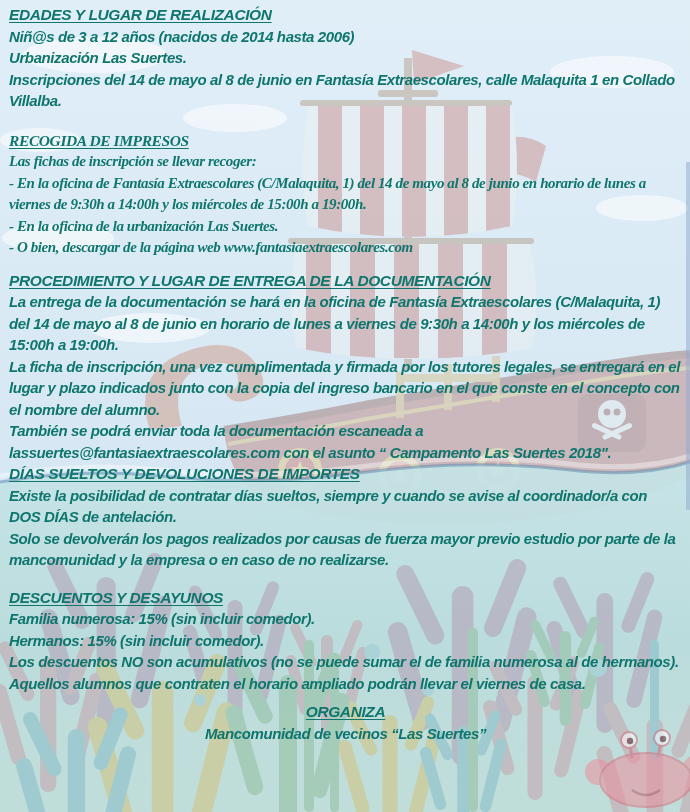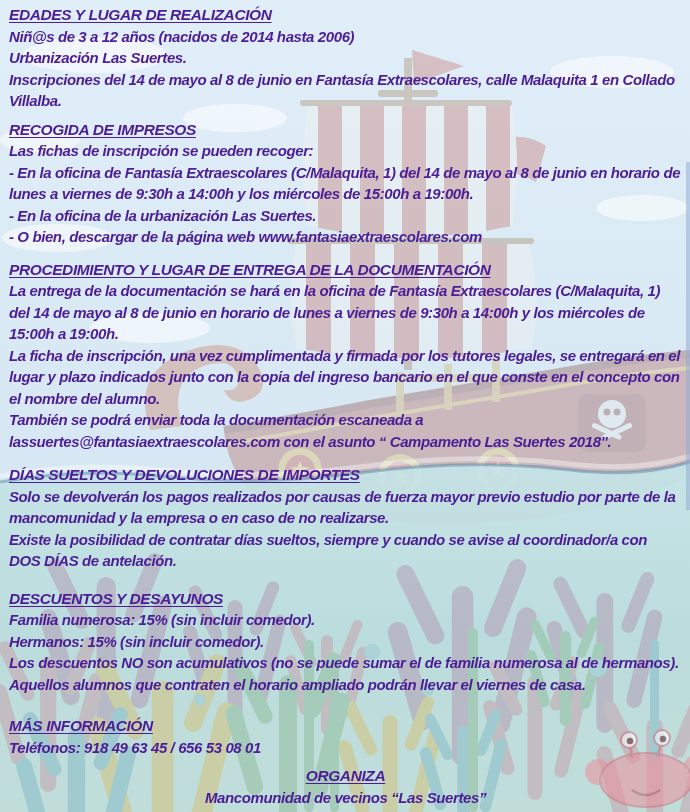--- a/index.html
+++ b/index.html
@@ -8,36 +8,36 @@
     position: relative; overflow: hidden;
     font-family: "Liberation Sans", sans-serif;
     background: #DCEBF6;
   }
   .bg {
     position: absolute; inset: 0; z-index: 0;
   }
   .content {
     position: absolute; inset: 0; z-index: 1;
     padding: 4px 8px 0 9px;
-    color: #4c1d95;
+    color: #0f766e;
     font-weight: bold; font-style: italic;
     font-size: 15px; line-height: 21.5px;
     letter-spacing: -0.4px;
   }
   .section h2 {
     font-size: 15.5px; line-height: 21.5px;
     margin: 0; padding: 0;
     font-weight: bold; font-style: italic;
     text-decoration: underline;
     text-underline-offset: 2px;
   }
   .section p { margin: 0; padding: 0; }
-  .m13 { margin-top: 7px; }
+  .m13 { margin-top: 18px; font-family: Liberation Serif, serif; }
   .m12 { margin-top: 11px; }
-  .m14 { margin-top: 12px; }
+  .m14 { }
   .m17 { margin-top: 16px; }
   .m21 { margin-top: 20px; }
   .m8  { margin-top: 7px; text-align: center; }
   .indent { padding-left: 6px; }
 </style>
 </head>
 <body>
 
 <svg class="bg" width="690" height="812" viewBox="0 0 690 812" xmlns="http://www.w3.org/2000/svg">
   <defs>
@@ -203,50 +203,46 @@
 
   <div class="section">
     <h2>EDADES Y LUGAR DE REALIZACIÓN</h2>
     <p>Niñ@s de 3 a 12 años (nacidos de 2014 hasta 2006)</p>
     <p>Urbanización Las Suertes.</p>
     <p>Inscripciones del 14 de mayo al 8 de junio en Fantasía Extraescolares, calle Malaquita 1 en Collado Villalba.</p>
   </div>
 
   <div class="section m13">
     <h2>RECOGIDA DE IMPRESOS</h2>
-    <p>Las fichas de inscripción se pueden recoger:</p>
+    <p>Las fichas de inscripción se llevar recoger:</p>
     <p>- En la oficina de Fantasía Extraescolares (C/Malaquita, 1) del 14 de mayo al 8 de junio en horario de lunes a viernes de 9:30h a 14:00h y los miércoles de 15:00h a 19:00h.</p>
     <p>- En la oficina de la urbanización Las Suertes.</p>
     <p>- O bien, descargar de la página web www.fantasiaextraescolares.com</p>
   </div>
 
   <div class="section m12">
     <h2>PROCEDIMIENTO Y LUGAR DE ENTREGA DE LA DOCUMENTACIÓN</h2>
     <p>La entrega de la documentación se hará en la oficina de Fantasía Extraescolares (C/Malaquita, 1) del 14 de mayo al 8 de junio en horario de lunes a viernes de 9:30h a 14:00h y los miércoles de 15:00h a 19:00h.</p>
     <p>La ficha de inscripción, una vez cumplimentada y firmada por los tutores legales, se entregará en el lugar y plazo indicados junto con la copia del ingreso bancario en el que conste en el concepto con el nombre del alumno.</p>
     <p>También se podrá enviar toda la documentación escaneada a lassuertes@fantasiaextraescolares.com con el asunto “ Campamento Las Suertes 2018".</p>
   </div>
 
   <div class="section m14">
     <h2>DÍAS SUELTOS Y DEVOLUCIONES DE IMPORTES</h2>
+    <p>Existe la posibilidad de contratar días sueltos, siempre y cuando se avise al coordinador/a con DOS DÍAS de antelación.</p>
     <p>Solo se devolverán los pagos realizados por causas de fuerza mayor previo estudio por parte de la mancomunidad y la empresa o en caso de no realizarse.</p>
-    <p>Existe la posibilidad de contratar días sueltos, siempre y cuando se avise al coordinador/a con DOS DÍAS de antelación.</p>
   </div>
 
   <div class="section m17">
     <h2>DESCUENTOS Y DESAYUNOS</h2>
     <p>Familia numerosa: 15% (sin incluir comedor).</p>
     <p>Hermanos: 15% (sin incluir comedor).</p>
     <p>Los descuentos NO son acumulativos (no se puede sumar el de familia numerosa al de hermanos).</p>
     <p>Aquellos alumnos que contraten el horario ampliado podrán llevar el viernes de casa.</p>
   </div>
 
-  <div class="section m21">
-    <h2>MÁS INFORMACIÓN</h2>
-    <p>Teléfonos: 918 49 63 45 / 656 53 08 01</p>
-  </div>
 
   <div class="section m8">
     <h2>ORGANIZA</h2>
     <p class="indent">Mancomunidad de vecinos “Las Suertes”</p>
   </div>
 
 </div>
 
 </body></html>

